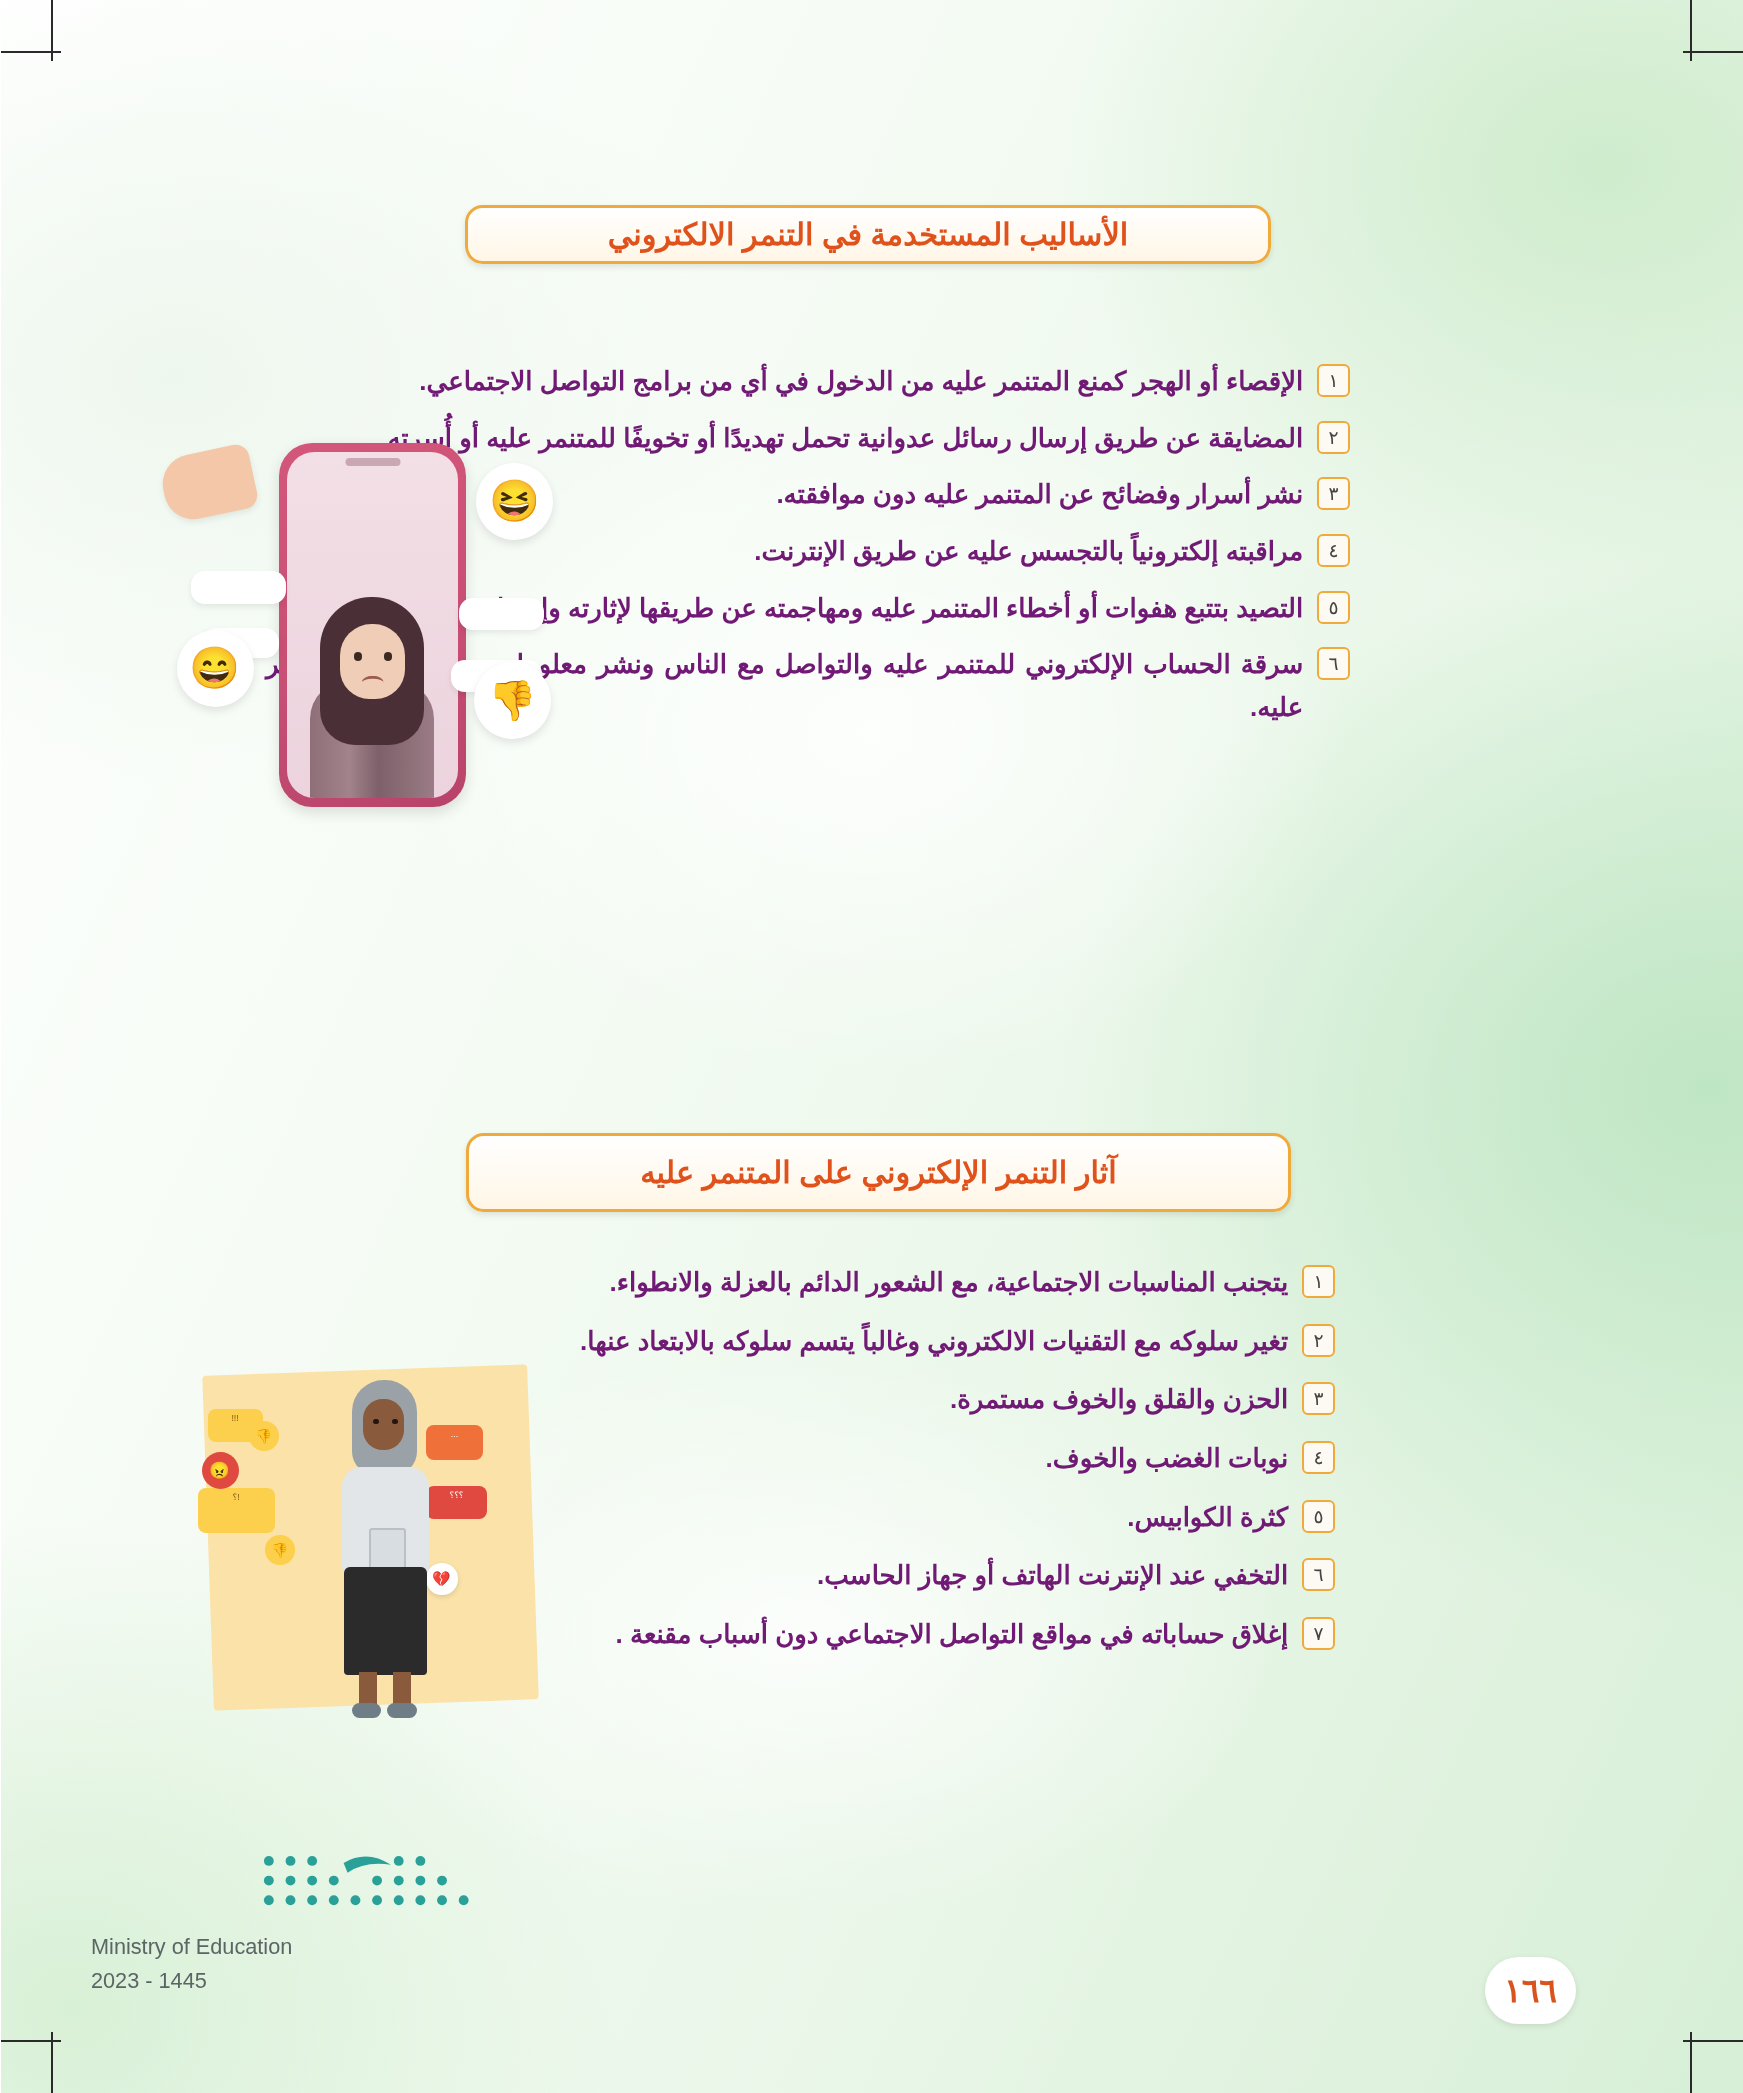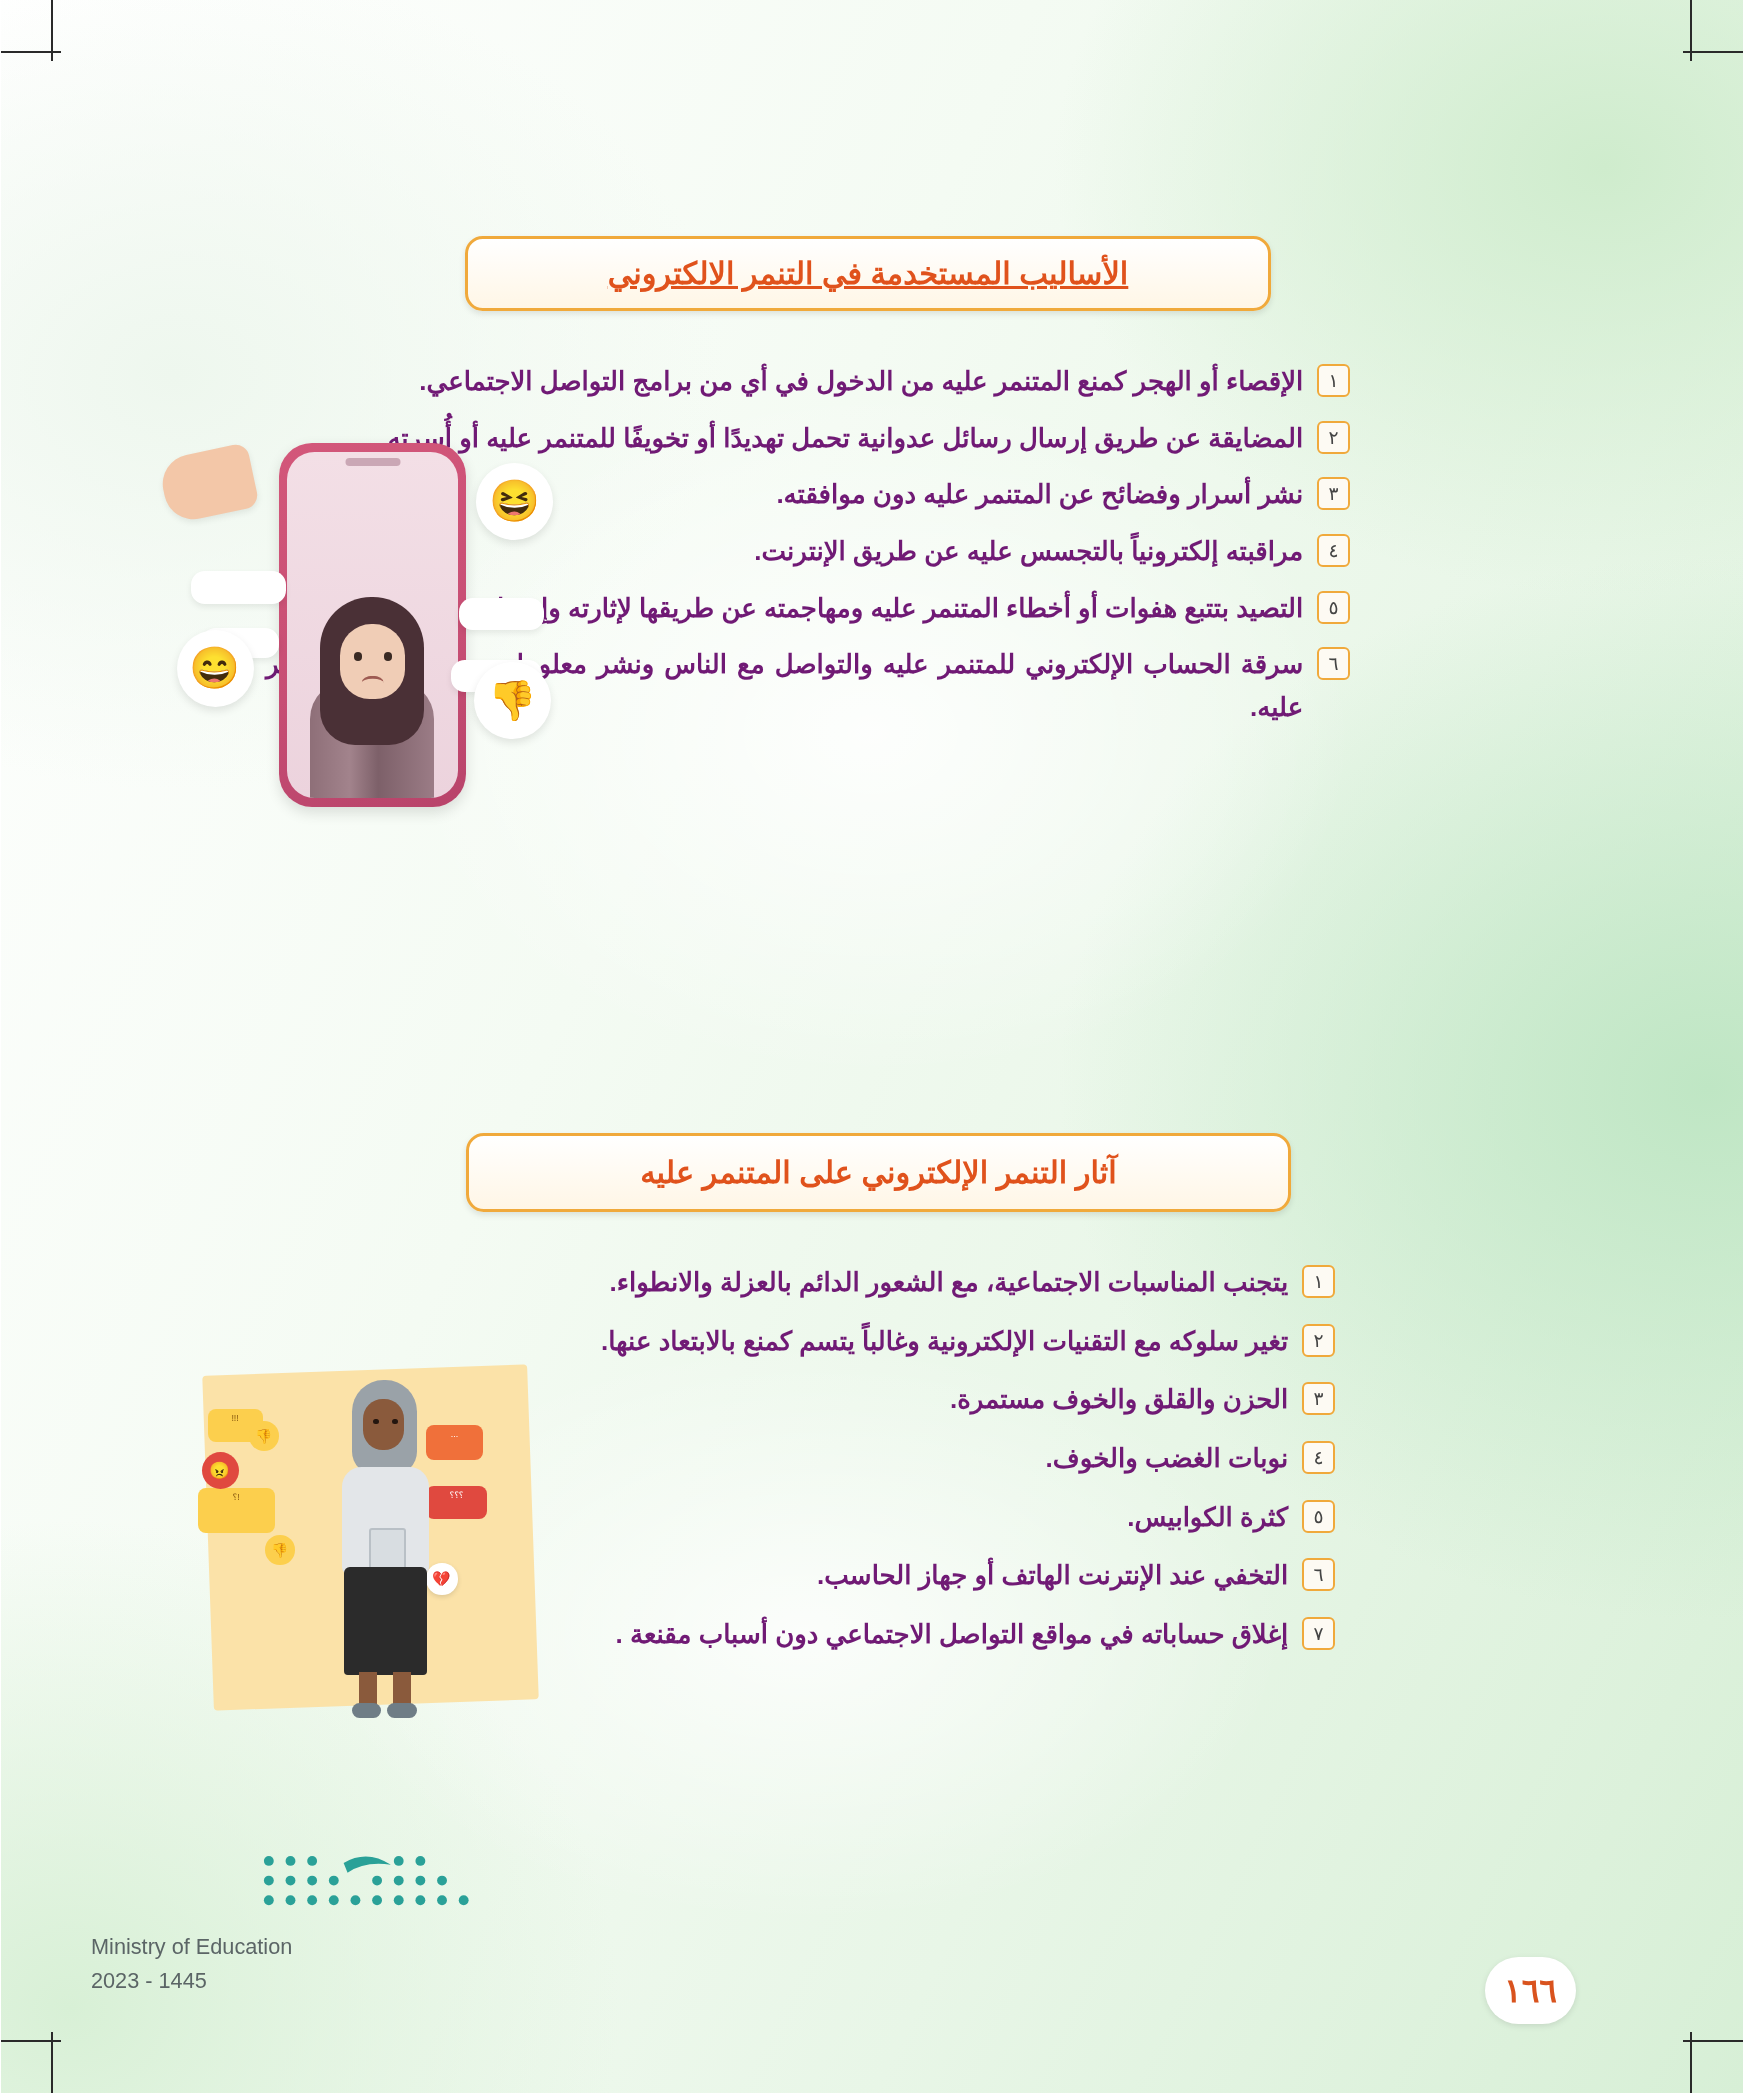--- a/index.html
+++ b/index.html
@@ -52,25 +52,24 @@
     box-shadow: 0 3px 6.9px rgba(0,0,0,0.10);
     display: flex;
     align-items: center;
     justify-content: center;
     color: #e0521c;
     font-weight: bold;
     letter-spacing: 0px;
   }
   #head1 {
     right: 473px;
-    top: 236px;
+    top: 205px;
     width: 806px;
-    height: 75px;
+    height: 59px;
     font-size: 30.5px;
-    text-decoration: underline;
   }
   #head2 {
     right: 453px;
     top: 1133px;
     width: 825px;
     height: 79px;
     font-size: 30.5px;
   }
 
   
@@ -487,21 +486,21 @@
   <span>آثار التنمر الإلكتروني على المتنمر عليه</span>
 </div>
 
 <div class="list" id="list2">
   <div class="item">
     <div class="num">١</div>
     <div class="txt" style="text-align:center;">يتجنب المناسبات الاجتماعية، مع الشعور الدائم بالعزلة والانطواء.</div>
   </div>
   <div class="item">
     <div class="num">٢</div>
-    <div class="txt" style="text-align:right;">تغير سلوكه مع التقنيات الإلكترونية وغالباً يتسم كمنع بالابتعاد عنها.</div>
+    <div class="txt" style="text-align:right;">تغير سلوكه مع التقنيات الالكتروني وغالباً يتسم سلوكه بالابتعاد عنها.</div>
   </div>
   <div class="item">
     <div class="num">٣</div>
     <div class="txt" style="text-align:right;">الحزن والقلق والخوف مستمرة.</div>
   </div>
   <div class="item">
     <div class="num">٤</div>
     <div class="txt" style="text-align:right;">نوبات الغضب والخوف.</div>
   </div>
   <div class="item">

